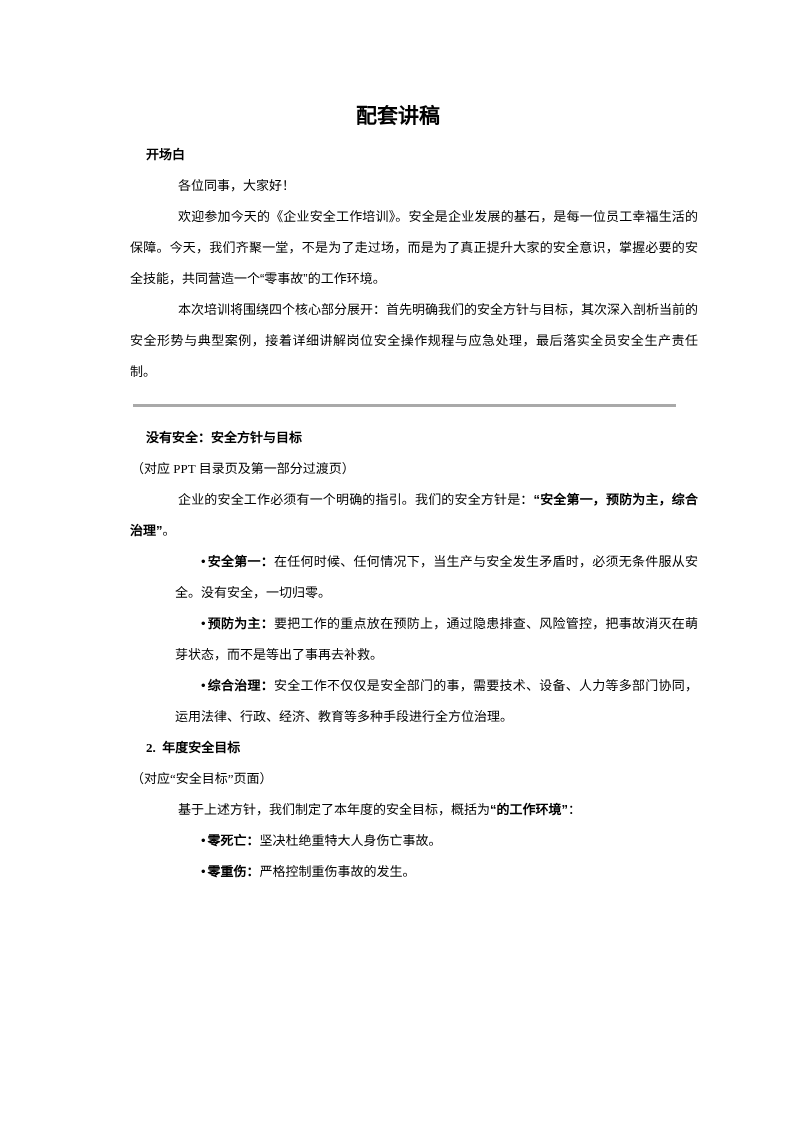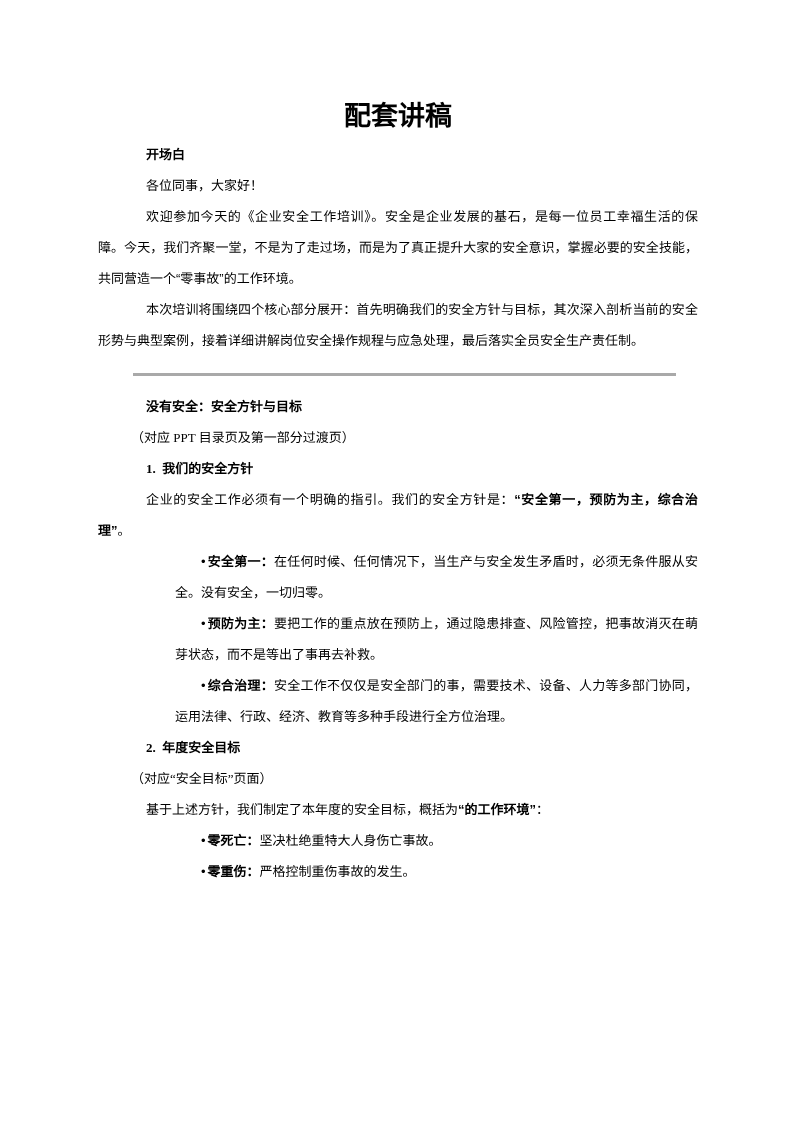--- a/index.html
+++ b/index.html
@@ -11,21 +11,21 @@
     font-family: "Liberation Serif", "DejaVu Serif", serif;
     overflow: hidden;
   }
   .page {
     box-sizing: border-box;
     width: 794px;
     height: 1123px;
     padding: 96px 96px 0 98px;
   }
   .title {
-    font-size: 27px;
+    font-size: 21px;
     font-weight: bold;
     line-height: 40px;
     text-align: center;
     margin: 0 0 3px 0;
     font-family: "Liberation Serif", "DejaVu Serif", serif;
   }
   p {
     margin: 0;
     font-size: 13px;
     line-height: 31px;
@@ -39,21 +39,21 @@
     font-family: "Liberation Serif", "DejaVu Serif", serif;
   }
   .paren {
     padding-left: 33px;
     font-family: "Liberation Serif", "DejaVu Serif", serif;
   }
   
   .body {
     font-family: "Liberation Sans", "DejaVu Sans", sans-serif;
   }
-  .ind { text-indent: 48px; }
+  .ind { text-indent: 48px; margin-left: 32px; }
   .bullet {
     margin-left: 77px;
     text-indent: 26px;
     font-family: "Liberation Sans", "DejaVu Sans", sans-serif;
   }
   .bullet-glyph { margin-right: 2px; }
   .b { font-weight: bold; }
   .divider {
     border: none;
     height: 3px;
@@ -71,21 +71,20 @@
   <p class="h">开场白</p>
   <p class="body ind">各位同事，大家好！</p>
   <p class="body ind">欢迎参加今天的《企业安全工作培训》。安全是企业发展的基石，是每一位员工幸福生活的保障。今天，我们齐聚一堂，不是为了走过场，而是为了真正提升大家的安全意识，掌握必要的安全技能，共同营造一个“零事故”的工作环境。</p>
   <p class="body ind">本次培训将围绕四个核心部分展开：首先明确我们的安全方针与目标，其次深入剖析当前的安全形势与典型案例，接着详细讲解岗位安全操作规程与应急处理，最后落实全员安全生产责任制。</p>
 
   <hr class="divider">
 
   <p class="h">没有安全：安全方针与目标</p>
   <p class="paren">（对应 PPT 目录页及第一部分过渡页）</p>
 
-  <p class="h">1.  我们的安全方针</p>
   <p class="body ind"><span>企业的安全工作必须有一个明确的指引。我们的安全方针是：</span><span class="b">“安全第一，预防为主，综合治理”</span><span>。</span></p>
 
   <p class="bullet"><span class="bullet-glyph">•</span><span class="b">安全第一：</span><span>在任何时候、任何情况下，当生产与安全发生矛盾时，必须无条件服从安全。没有安全，一切归零。</span></p>
 
   <p class="bullet"><span class="bullet-glyph">•</span><span class="b">预防为主：</span><span>要把工作的重点放在预防上，通过隐患排查、风险管控，把事故消灭在萌芽状态，而不是等出了事再去补救。</span></p>
 
   <p class="bullet"><span class="bullet-glyph">•</span><span class="b">综合治理：</span><span>安全工作不仅仅是安全部门的事，需要技术、设备、人力等多部门协同，运用法律、行政、经济、教育等多种手段进行全方位治理。</span></p>
 
   <p class="h">2.  年度安全目标</p>
   <p class="paren">（对应“安全目标”页面）</p>

